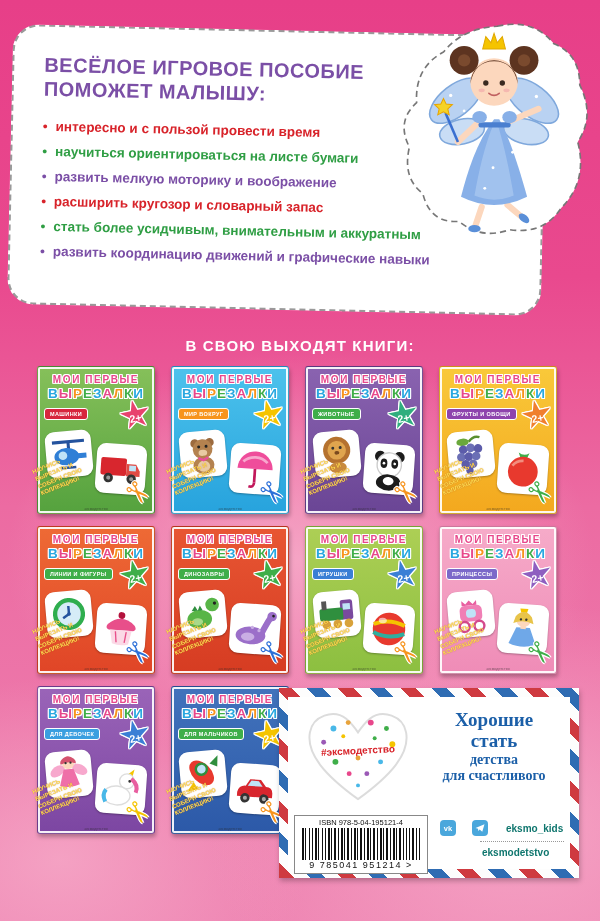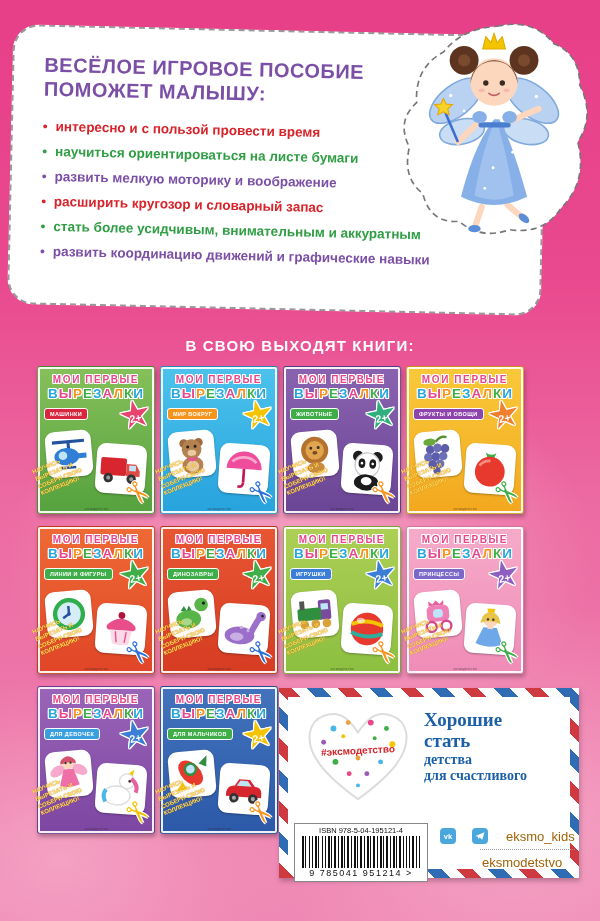--- a/index.html
+++ b/index.html
@@ -17,21 +17,21 @@
   .info-heading{color:#7b4fa6;font-size:20px;font-weight:bold;line-height:1.2;letter-spacing:.5px;}
   .bullets{margin-top:14px;}
   .bullet{font-size:13.5px;font-weight:bold;line-height:1.85;white-space:nowrap;}
   .bullet .dot{margin-right:8px;}
   
   .fairy{position:absolute;left:393px;top:18px;width:198px;height:222px;z-index:3;}
   
   .series-heading{position:absolute;top:337px;left:0;width:600px;text-align:center;color:#fff;
     font-weight:bold;font-size:15px;letter-spacing:1.2px;z-index:1;}
   .books{position:absolute;left:37px;top:366px;width:487px;display:grid;
-    grid-template-columns:repeat(4,118px);gap:12px 5px;z-index:1;}
+    grid-template-columns:repeat(4,118px);gap:12px 16px;z-index:1;}
   .cover{position:relative;width:118px;height:148px;border-radius:3px;box-sizing:border-box;
     background:linear-gradient(var(--bg1),var(--bg2));border:1px solid rgba(0,0,0,.15);
     box-shadow:inset 0 0 0 2px rgba(255,255,255,.92),1px 3px 4px rgba(0,0,0,.28);
     padding-top:7px;text-align:center;}
   .outl{text-shadow:-1px -1px 0 #fff,1px -1px 0 #fff,-1px 1px 0 #fff,1px 1px 0 #fff,0 -1px 0 #fff,0 1px 0 #fff,-1px 0 0 #fff,1px 0 0 #fff;}
   .cover-t1{font-size:10px;font-weight:bold;color:#e8478b;letter-spacing:1.6px;}
   .cover-t2{font-size:13.5px;font-weight:bold;letter-spacing:1px;margin-top:1px;}
   .ribbon{position:absolute;left:6px;top:41px;background:var(--ribbon);color:#fff;font-size:5.5px;
     font-weight:bold;padding:2px 5px;border:1px solid #fff;border-radius:3px;letter-spacing:.4px;}
   .star-wrap{position:absolute;right:4px;top:33px;
@@ -54,35 +54,35 @@
   .pub{position:absolute;bottom:2px;left:0;width:100%;font-size:5px;transform:scale(.75);color:rgba(40,40,40,.55);}
   
   .envelope{position:absolute;left:279px;top:688px;width:300px;height:190px;background:#fff;
     border:9px solid #fff;box-sizing:border-box;z-index:2;padding:4px 6px;display:flex;flex-direction:column;
     border-image:repeating-linear-gradient(45deg,#cf3a40 0 11px,#fdfdfd 11px 22px,#2f6cb3 22px 33px,#fdfdfd 33px 44px) 9;
     box-shadow:1px 3px 5px rgba(0,0,0,.25);}
   .env-top{display:flex;flex:1;}
   .heart-wrap{width:130px;flex:none;position:relative;}
   .hashtag{position:absolute;left:8px;top:44px;width:112px;text-align:center;color:#d8232a;
     font-size:10px;font-weight:bold;transform:rotate(-3deg);}
-  .slogan{flex:1;text-align:left;color:#1b5fa8;font-family:"Liberation Serif",serif;font-weight:bold;padding-top:8px;}
+  .slogan{flex:1;text-align:center;color:#1b5fa8;font-family:"Liberation Serif",serif;font-weight:bold;padding-top:8px;}
   .slogan .big{font-size:19px;line-height:1.12;}
   .slogan .small{font-size:14px;line-height:1.2;}
-  .env-bottom{display:flex;margin-top:12px;}
+  .env-bottom{display:flex;margin-top:4px;}
   .isbn-box{width:134px;flex:none;border:1px solid #888;padding:2px 4px 3px;box-sizing:border-box;
     background:#fff;text-align:center;}
   .isbn-label{font-size:7.5px;color:#111;white-space:nowrap;}
   .barcode{height:32px;margin:1px 3px 0;
     background:repeating-linear-gradient(90deg,#111 0 1.5px,#fff 1.5px 3px,#111 3px 4px,#fff 4px 6.5px,#111 6.5px 8px,#fff 8px 10px,#111 10px 10.8px,#fff 10.8px 13px);}
   .barcode-digits{font-size:9px;letter-spacing:1.5px;color:#111;white-space:nowrap;}
   .socials{flex:1;padding-left:12px;padding-top:5px;}
   .social-row{display:flex;align-items:center;gap:16px;}
   .social-icon{width:16px;height:16px;border-radius:4px;background:#4aa7dc;color:#fff;display:flex;
     align-items:center;justify-content:center;font-size:7.5px;font-weight:bold;flex:none;}
-  .social-label{font-size:13px;font-weight:normal;color:#a16207;margin-left:2px;}
+  .social-label{font-size:10px;font-weight:bold;color:#0f766e;margin-left:2px;}
   .dotted{border-top:1px dotted #999;margin:5px 0 5px 40px;}
   .row2{padding-left:40px;}
 </style>
 </head>
 <body>
 
 <div class="page">
 
   <div class="info-box">
     <div class="info-heading">

